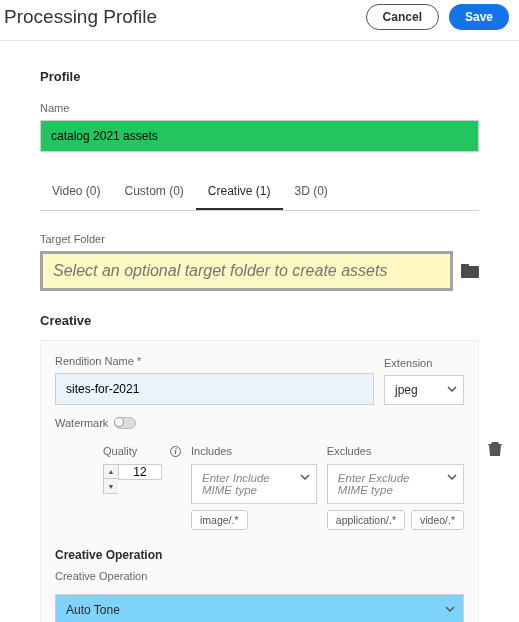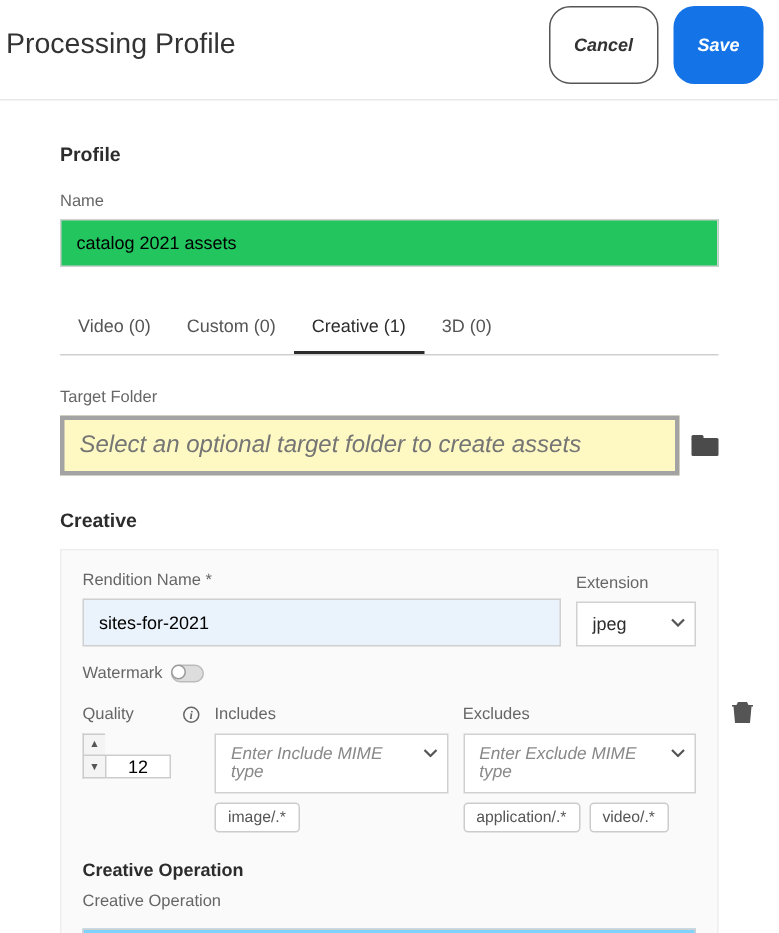--- a/index.html
+++ b/index.html
@@ -1,20 +1,20 @@
 <!DOCTYPE html>
 <html><head>
 <meta charset="utf-8">
 <style>
 * { box-sizing: border-box; margin: 0; padding: 0; font-family: -apple-system, BlinkMacSystemFont, "Segoe UI", Arial, sans-serif; }
 body { background: #fff; color: #2c2c2c; font-size: 12px; width: 519px; }
 .header { display: flex; align-items: center; justify-content: space-between; padding: 4px 10px 10px 4px; border-bottom: 1px solid #e8e8e8; }
 .header h1 { font-size: 19px; font-weight: 300; color: #333; }
 .header-btns { display: flex; gap: 10px; }
-.btn { border-radius: 14px; padding: 18px 16px; font-size: 12px; font-weight: 600; cursor: pointer; border: none; font-style: italic; }
+.btn { border-radius: 14px; padding: 5px 16px; font-size: 12px; font-weight: 600; cursor: pointer; border: none; }
 .btn-cancel { background: #fff; border: 1.5px solid #555; color: #333; }
 .btn-save { background: #1473e6; color: #fff; }
 .content { padding: 28px 40px 20px 40px; }
 .section-title { font-size: 13px; font-weight: 700; margin-bottom: 18px; color: #2c2c2c; }
 .field-label { font-size: 11px; color: #666; margin-bottom: 6px; display: block; }
 .text-input { width: 100%; padding: 8px 10px; font-size: 12px; border: 1px solid #d0d0d0; background: #22c55e; }
 .tabs { display: flex; border-bottom: 1px solid #d0d0d0; margin-top: 22px; }
 .tab { padding: 10px 12px; font-size: 12px; color: #555; cursor: pointer; border-bottom: 2px solid transparent; }
 .tab.active { border-bottom: 2px solid #2c2c2c; color: #2c2c2c; font-weight: 500; }
 .tf-row { display: flex; align-items: center; gap: 8px; }
@@ -27,22 +27,22 @@
 .row { display: flex; gap: 10px; align-items: flex-end; }
 .col { display: flex; flex-direction: column; }
 .rendition-input { flex: 1; padding: 8px 10px; font-size: 12px; border: 1px solid #d0d0d0; background: #eaf2fb; }
 .select { position: relative; display: flex; align-items: center; background: #fff; border: 1px solid #d0d0d0; padding: 7px 26px 7px 10px; font-size: 12px; cursor: pointer; }
 .select .chevron { position: absolute; right: 8px; }
 .chevron { display: inline-block; width: 8px; height: 8px; }
 .chevron svg { display: block; }
 .toggle { display: inline-flex; align-items: center; gap: 6px; margin-top: 12px; }
 .toggle-track { width: 22px; height: 12px; background: #ddd; border-radius: 6px; position: relative; cursor: pointer; border: 1px solid #bbb; }
 .toggle-thumb { width: 10px; height: 10px; background: #fff; border: 1px solid #999; border-radius: 50%; position: absolute; top: -1px; left: -1px; }
-.q-row { display: flex; gap: 10px; margin-top: 14px; align-items: flex-start; }
-.stepper { display: flex; align-items: flex-end; }
+.q-row { display: flex; gap: 10px; margin-top: 14px; align-items: flex-start; margin-left: 48px; }
+.stepper { display: flex; align-items: flex-start; }
 .stepper-btns { display: flex; flex-direction: column; border: 1px solid #ccc; border-right: none; background: #f4f4f4; }
 .stepper-btns span { width: 14px; height: 14px; display: flex; align-items: center; justify-content: center; font-size: 7px; color: #555; cursor: pointer; }
 .stepper-btns span:first-child { border-bottom: 1px solid #ccc; }
 .stepper input { width: 44px; border: 1px solid #ccc; text-align: center; font-size: 12px; }
 .mime-col { flex: 1; }
 .mime-select { width: 100%; position: relative; background: #fff; border: 1px solid #d0d0d0; padding: 7px 26px 7px 10px; font-size: 11.5px; color: #888; font-style: italic; cursor: pointer; }
 .tags { display: flex; gap: 6px; margin-top: 6px; }
 .tag { border: 1px solid #ccc; background: #fff; padding: 3px 8px; font-size: 10.5px; border-radius: 3px; color: #555; }
 .trash { position: absolute; right: -24px; top: 100px; cursor: pointer; width: 14px; height: 16px; }
 .info-icon { display:inline-flex; width:11px; height:11px; border:1px solid #666; border-radius:50%; align-items:center; justify-content:center; font-size:8px; font-weight:700; color:#666; font-style: italic; font-family: serif; margin-left:2px;}

